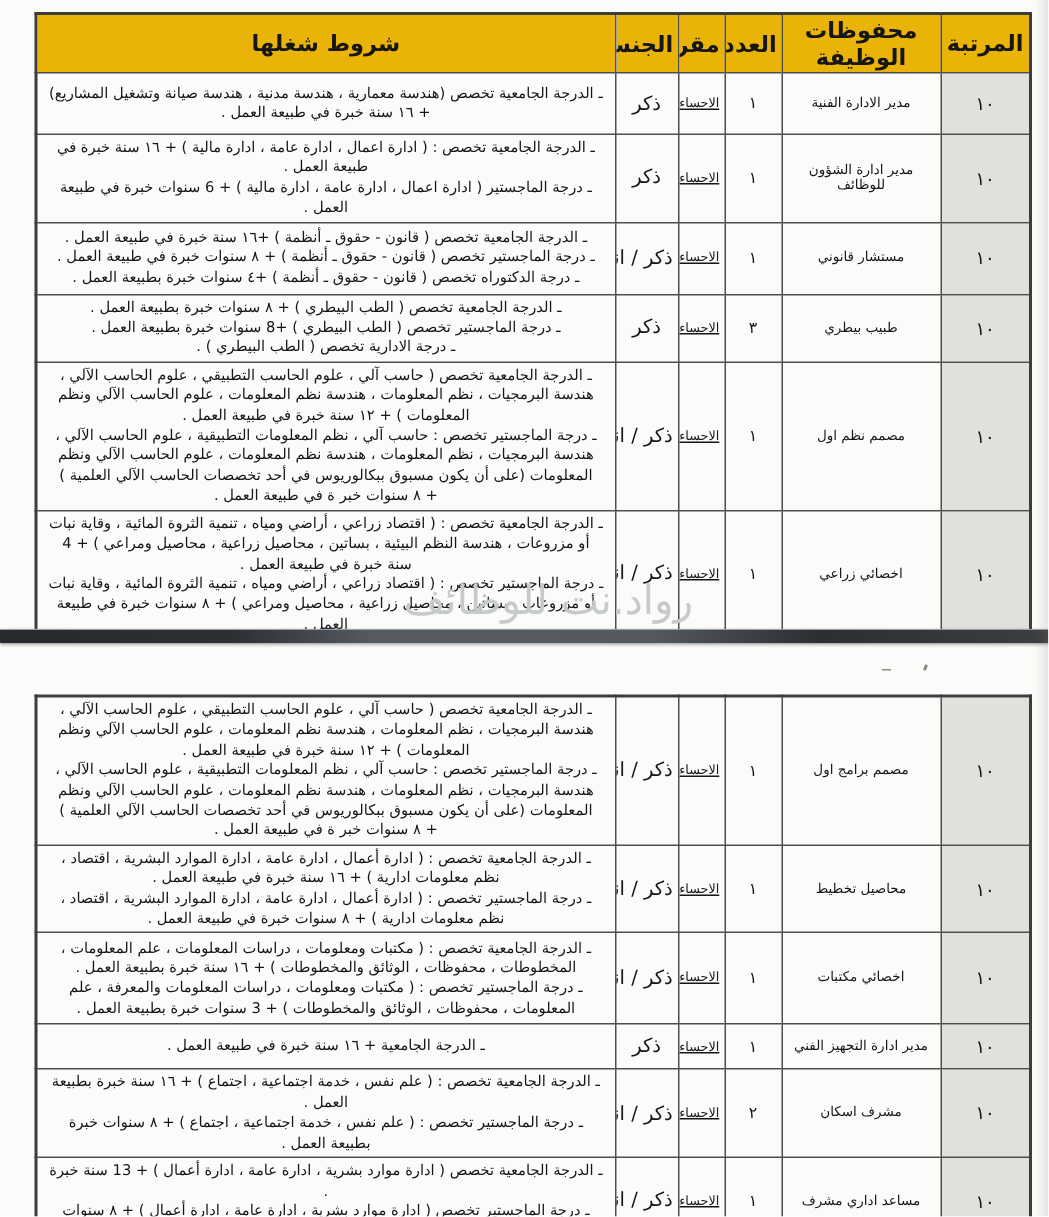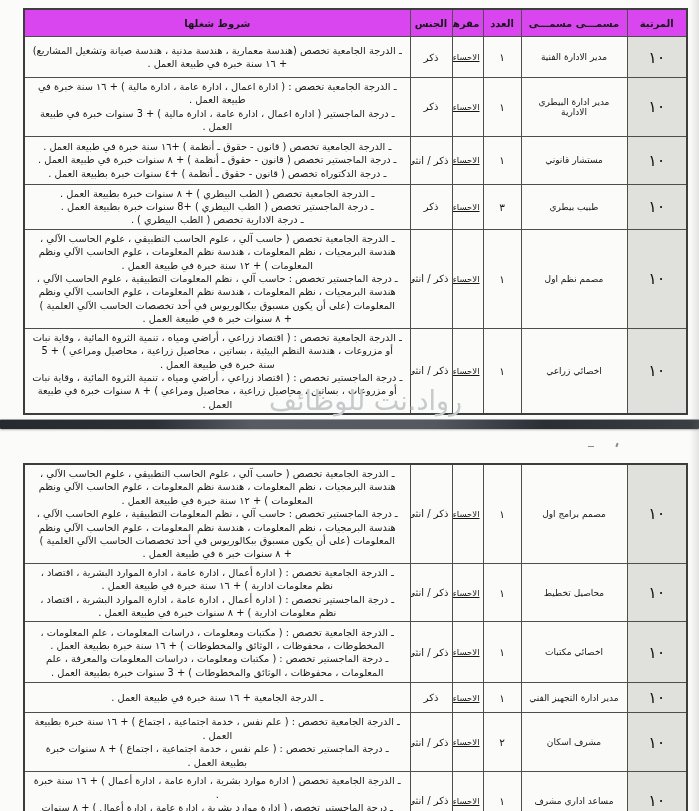--- a/index.html
+++ b/index.html
@@ -12,28 +12,28 @@
   .scan-edge{position:absolute;top:0;right:0;width:9px;height:100%;
     background:linear-gradient(90deg,rgba(0,0,0,0) 0%,rgba(120,120,115,0.18) 100%);}
   table.jobs{
     position:absolute;right:11px;width:663px;
     border-collapse:collapse;table-layout:fixed;direction:rtl;
     border:2px solid #3d3d3d;
   }
   #table-page1{top:8px;}
   #table-page2{top:463px;}
   .jobs th,.jobs td{border:1px solid #4e4e4c;vertical-align:middle;overflow:hidden;padding:1px 3px;}
-  .jobs th{background:#d946ef;font-size:10px;font-weight:bold;text-align:center;height:24px;}
+  .jobs th{background:#eab308;font-size:15px;font-weight:bold;text-align:center;height:24px;}
   col.c-rank{width:60px;}col.c-title{width:106px;}col.c-count{width:38px;}
   col.c-loc{width:31px;}col.c-gender{width:42px;}col.c-cond{width:386px;}
-  td.rank{background:#e0e0dc;text-align:center;font-size:16px;}
+  td.rank{background:#e0e0dc;text-align:center;font-size:12px;}
   td.title{text-align:center;font-size:9px;}
   td.count{text-align:center;font-size:10.5px;}
   td.loc{text-align:center;font-size:8.5px;white-space:nowrap;text-decoration:underline;}
-  td.gender{text-align:center;font-size:10px;white-space:nowrap;}
+  td.gender{text-align:center;font-size:13px;white-space:nowrap;}
   td.cond{padding:2px 7px;font-size:9.8px;line-height:13.4px;text-align:right;}
   td.cond .cond-line{display:block;text-align:center;}
   .watermark{
     position:absolute;top:385px;left:0;width:100%;text-align:center;
     transform:translateX(16px); 
     font-size:27px;color:#c6cacd;letter-spacing:0.5px;white-space:nowrap;
   }
   .separator-band{
     position:absolute;top:419px;left:0;width:699px;height:9px;border-radius:1px;
     border-top:1px solid #9aa0a4;
@@ -54,47 +54,47 @@
       <col class="c-rank">
         <col class="c-title">
         <col class="c-count">
       <col class="c-loc">
         <col class="c-gender">
         <col class="c-cond">
     </colgroup>
     <thead>
       <tr>
         <th>المرتبة</th>
-        <th>مسمـــى مسمـــى</th>
+        <th>محفوظات الوظيفة</th>
         <th>العدد</th>
         <th>مقرها</th>
         <th>الجنس</th>
         <th>شروط شغلها</th>
       </tr>
     </thead>
     <tbody>
         <tr style="height: 41px;">
           <td class="rank">١٠</td>
           <td class="title">مدير الادارة الفنية</td>
           <td class="count">١</td>
           <td class="loc">الاحساء</td>
           <td class="gender">ذكر</td>
           <td class="cond">
             <span class="cond-line">ـ الدرجة الجامعية تخصص (هندسة معمارية ، هندسة مدنية ، هندسة صيانة وتشغيل المشاريع) + ١٦ سنة خبرة في طبيعة العمل .</span>
           </td>
         </tr>
         <tr style="height: 41px;">
           <td class="rank">١٠</td>
-          <td class="title">مدير ادارة البيطري الادارية</td>
+          <td class="title">مدير ادارة الشؤون للوظائف</td>
           <td class="count">١</td>
           <td class="loc">الاحساء</td>
           <td class="gender">ذكر</td>
           <td class="cond">
             <span class="cond-line">ـ الدرجة الجامعية تخصص : ( ادارة اعمال ، ادارة عامة ، ادارة مالية ) + ١٦ سنة خبرة في طبيعة العمل .</span>
-            <span class="cond-line">ـ درجة الماجستير ( ادارة اعمال ، ادارة عامة ، ادارة مالية ) + 3 سنوات خبرة في طبيعة العمل .</span>
+            <span class="cond-line">ـ درجة الماجستير ( ادارة اعمال ، ادارة عامة ، ادارة مالية ) + 6 سنوات خبرة في طبيعة العمل .</span>
           </td>
         </tr>
         <tr style="height: 48px;">
           <td class="rank">١٠</td>
           <td class="title">مستشار قانوني</td>
           <td class="count">١</td>
           <td class="loc">الاحساء</td>
           <td class="gender">ذكر / انثى</td>
           <td class="cond">
             <span class="cond-line">ـ الدرجة الجامعية تخصص ( قانون - حقوق ـ أنظمة ) +١٦ سنة خبرة في طبيعة العمل .</span>
@@ -126,21 +126,21 @@
             <span class="cond-line">+ ٨ سنوات خبر ة في طبيعة العمل .</span>
           </td>
         </tr>
         <tr style="height: 70px;">
           <td class="rank">١٠</td>
           <td class="title">اخصائي زراعي</td>
           <td class="count">١</td>
           <td class="loc">الاحساء</td>
           <td class="gender">ذكر / انثى</td>
           <td class="cond">
-            <span class="cond-line">ـ الدرجة الجامعية تخصص : ( اقتصاد زراعي ، أراضي ومياه ، تنمية الثروة المائية ،   وقاية نبات أو مزروعات ، هندسة النظم البيئية ، بساتين ، محاصيل زراعية ، محاصيل ومراعي ) + 5 سنة خبرة في طبيعة العمل .</span>
+            <span class="cond-line">ـ الدرجة الجامعية تخصص : ( اقتصاد زراعي ، أراضي ومياه ، تنمية الثروة المائية ،   وقاية نبات أو مزروعات ، هندسة النظم البيئية ، بساتين ، محاصيل زراعية ، محاصيل ومراعي ) + 4 سنة خبرة في طبيعة العمل .</span>
             <span class="cond-line">ـ درجة الماجستير تخصص : ( اقتصاد زراعي ،  أراضي ومياه ، تنمية الثروة المائية ،  وقاية نبات أو مزروعات ، بساتين ، محاصيل زراعية ، محاصيل ومراعي ) + ٨ سنوات خبرة في طبيعة العمل .</span>
           </td>
         </tr>
       </tbody>
   </table>
 
   <div class="watermark">رواد.نت للوظائف</div>
   <div class="separator-band"></div>
   <div class="speck speck-1"></div>
   <div class="speck speck-2"></div>
@@ -210,21 +210,21 @@
             <span class="cond-line">ـ درجة الماجستير تخصص : ( علم نفس ، خدمة اجتماعية ، اجتماع ) + ٨ سنوات خبرة بطبيعة العمل .</span>
           </td>
         </tr>
         <tr style="height: 50px;">
           <td class="rank">١٠</td>
           <td class="title">مساعد اداري مشرف</td>
           <td class="count">١</td>
           <td class="loc">الاحساء</td>
           <td class="gender">ذكر / انثى</td>
           <td class="cond">
-            <span class="cond-line">ـ الدرجة الجامعية تخصص ( ادارة موارد بشرية ، ادارة عامة ، ادارة أعمال ) + ١٦ سنة خبرة .</span>
+            <span class="cond-line">ـ الدرجة الجامعية تخصص ( ادارة موارد بشرية ، ادارة عامة ، ادارة أعمال ) + 13 سنة خبرة .</span>
             <span class="cond-line">ـ درجة الماجستير تخصص ( ادارة موارد بشرية ، ادارة عامة ، ادارة أعمال ) + ٨ سنوات خبرة .</span>
           </td>
         </tr>
       </tbody>
   </table>
 
   <div class="scan-edge"></div>
 </div>
 
 </body></html>

